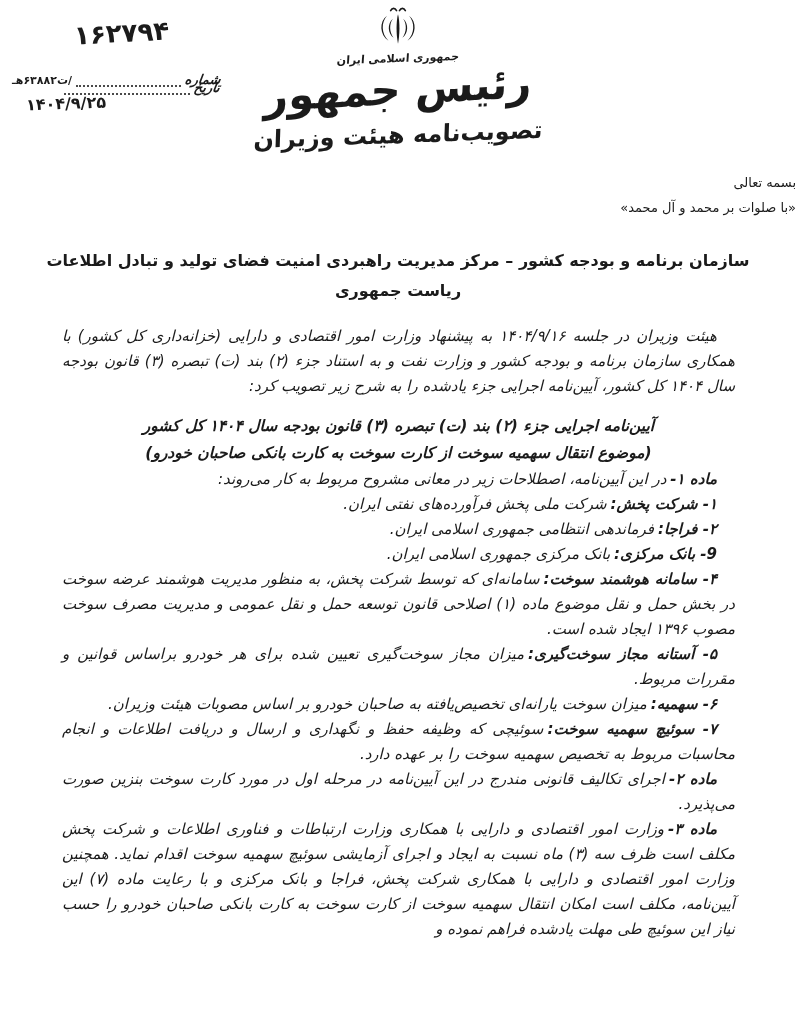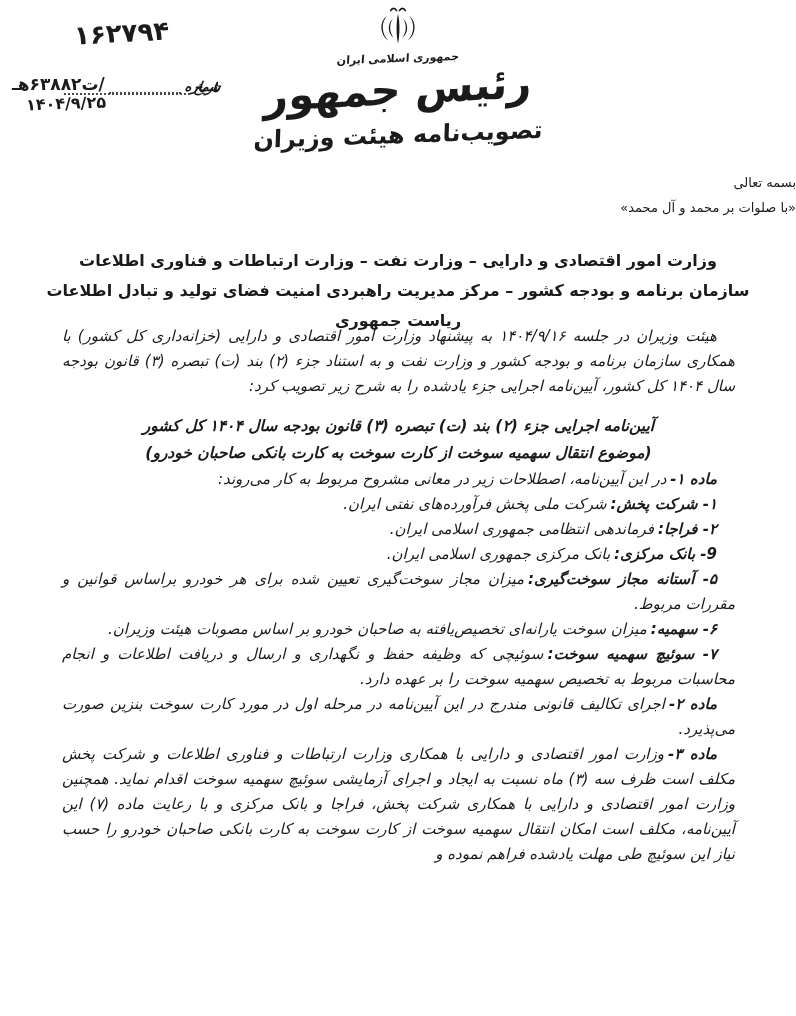--- a/index.html
+++ b/index.html
@@ -12,21 +12,21 @@
   .hdr-left{position:absolute;top:18px;left:12px;width:212px;height:104px;}
   .hand-num{
     position:absolute;top:0;left:62px;font-size:26px;font-weight:bold;
     letter-spacing:4px;transform:rotate(-3deg);white-space:nowrap;
   }
   .frow{position:absolute;display:flex;align-items:flex-end;gap:4px;}
   .frow.num{top:36px;left:0;right:4px;}
   .frow.date{top:62px;left:52px;right:4px;}
   .flabel{font-size:13px;font-weight:bold;font-style:italic;transform:skewX(-8deg);}
   .dots{flex:1;border-bottom:2px dotted #4a4a4a;height:12px;}
-  .fcode{font-size:17px;font-weight:bold;white-space:nowrap;margin-top:20px;}
+  .fcode{font-size:11px;font-weight:bold;white-space:nowrap;margin-top:20px;}
   .hand-date{
     position:absolute;top:76px;left:14px;font-size:16px;font-weight:bold;
     word-spacing:6px;letter-spacing:2px;transform:rotate(-2deg);white-space:nowrap;
   }
   
   .hdr-center{position:absolute;top:4px;left:0;width:100%;text-align:center;}
   .emblem{display:block;margin:0 auto;}
   .country{font-size:11px;font-weight:bold;transform:rotate(-2deg) skewX(-6deg);margin-top:1px;}
   .president{
     font-size:42px;font-weight:bold;line-height:1.05;margin-top:3px;
@@ -88,38 +88,38 @@
     <div class="president">رئیس جمهور</div>
     <div class="doctype">تصویب‌نامه هیئت وزیران</div>
   </div>
 
   <div class="invocation">
     <div class="bismillah">بسمه تعالی</div>
     <div class="salawat">«با صلوات بر محمد و آل محمد»</div>
   </div>
 
   <div class="addressees">
-    <div>وزارت امور اقتصادی و دارایی – وزارت نفت – وزارت ارتباطات و فناوری اطلاعات</div>
     <div>سازمان برنامه و بودجه کشور – مرکز مدیریت راهبردی امنیت فضای تولید و تبادل اطلاعات ریاست جمهوری</div>
   </div>
 
   <div class="doc-body">
 
     <p>هیئت وزیران در جلسه ۱۴۰۴/۹/۱۶ به پیشنهاد وزارت امور اقتصادی و دارایی (خزانه‌داری کل کشور) با همکاری سازمان برنامه و بودجه کشور و وزارت نفت و به استناد جزء (۲) بند (ت) تبصره (۳) قانون بودجه سال ۱۴۰۴ کل کشور، آیین‌نامه اجرایی جزء یادشده را به شرح زیر تصویب کرد:</p>
 
     <div class="reg-title">
       <div>آیین‌نامه اجرایی جزء (۲) بند (ت) تبصره (۳) قانون بودجه سال ۱۴۰۴ کل کشور</div>
       <div>(موضوع انتقال سهمیه سوخت از کارت سوخت به کارت بانکی صاحبان خودرو)</div>
     </div>
 
     <p class="art1"><b>ماده ۱-</b><span>در این آیین‌نامه، اصطلاحات زیر در معانی مشروح مربوط به کار می‌روند:</span></p>
 
     <p><b>۱- شرکت پخش:</b><span>شرکت ملی پخش فرآورده‌های نفتی ایران.</span></p>
     <p><b>۲- فراجا:</b><span>فرماندهی انتظامی جمهوری اسلامی ایران.</span></p>
     <p><b>9- بانک مرکزی:</b><span>بانک مرکزی جمهوری اسلامی ایران.</span></p>
+    <p><b>۴- سامانه هوشمند سوخت:</b><span>سامانه‌ای که توسط شرکت پخش، به منظور مدیریت هوشمند عرضه سوخت در بخش حمل و نقل موضوع ماده (۱) اصلاحی قانون توسعه حمل و نقل عمومی و مدیریت مصرف سوخت مصوب ۱۳۹۶ ایجاد شده است.</span></p>
     <p><b>۵- آستانه مجاز سوخت‌گیری:</b><span>میزان مجاز سوخت‌گیری تعیین شده برای هر خودرو براساس قوانین و مقررات مربوط.</span></p>
     <p><b>۶- سهمیه:</b><span>میزان سوخت یارانه‌ای تخصیص‌یافته به صاحبان خودرو بر اساس مصوبات هیئت وزیران.</span></p>
     <p><b>۷- سوئیچ سهمیه سوخت:</b><span>سوئیچی که وظیفه حفظ و نگهداری و ارسال و دریافت اطلاعات و انجام محاسبات مربوط به تخصیص سهمیه سوخت را بر عهده دارد.</span></p>
 
     <p><b>ماده ۲-</b><span>اجرای تکالیف قانونی مندرج در این آیین‌نامه در مرحله اول در مورد کارت سوخت بنزین صورت می‌پذیرد.</span></p>
 
     <p><b>ماده ۳-</b><span>وزارت امور اقتصادی و دارایی با همکاری وزارت ارتباطات و فناوری اطلاعات و شرکت پخش مکلف است ظرف سه (۳) ماه نسبت به ایجاد و اجرای آزمایشی سوئیچ سهمیه سوخت اقدام نماید. همچنین وزارت امور اقتصادی و دارایی با همکاری شرکت پخش، فراجا و بانک مرکزی و با رعایت ماده (۷) این آیین‌نامه، مکلف است امکان انتقال سهمیه سوخت از کارت سوخت به کارت بانکی صاحبان خودرو را حسب نیاز این سوئیچ طی مهلت یادشده فراهم نموده و</span></p>
 
   </div>
 </div>

